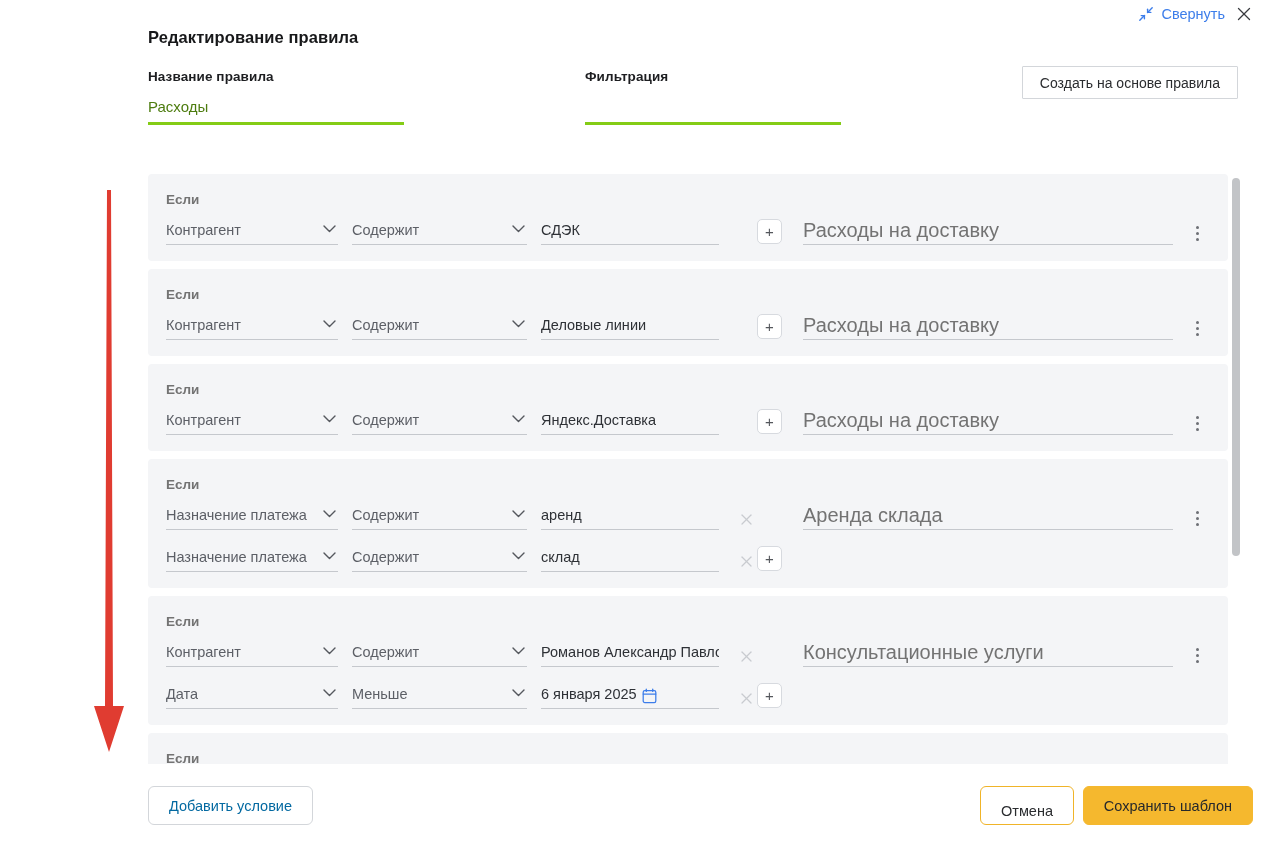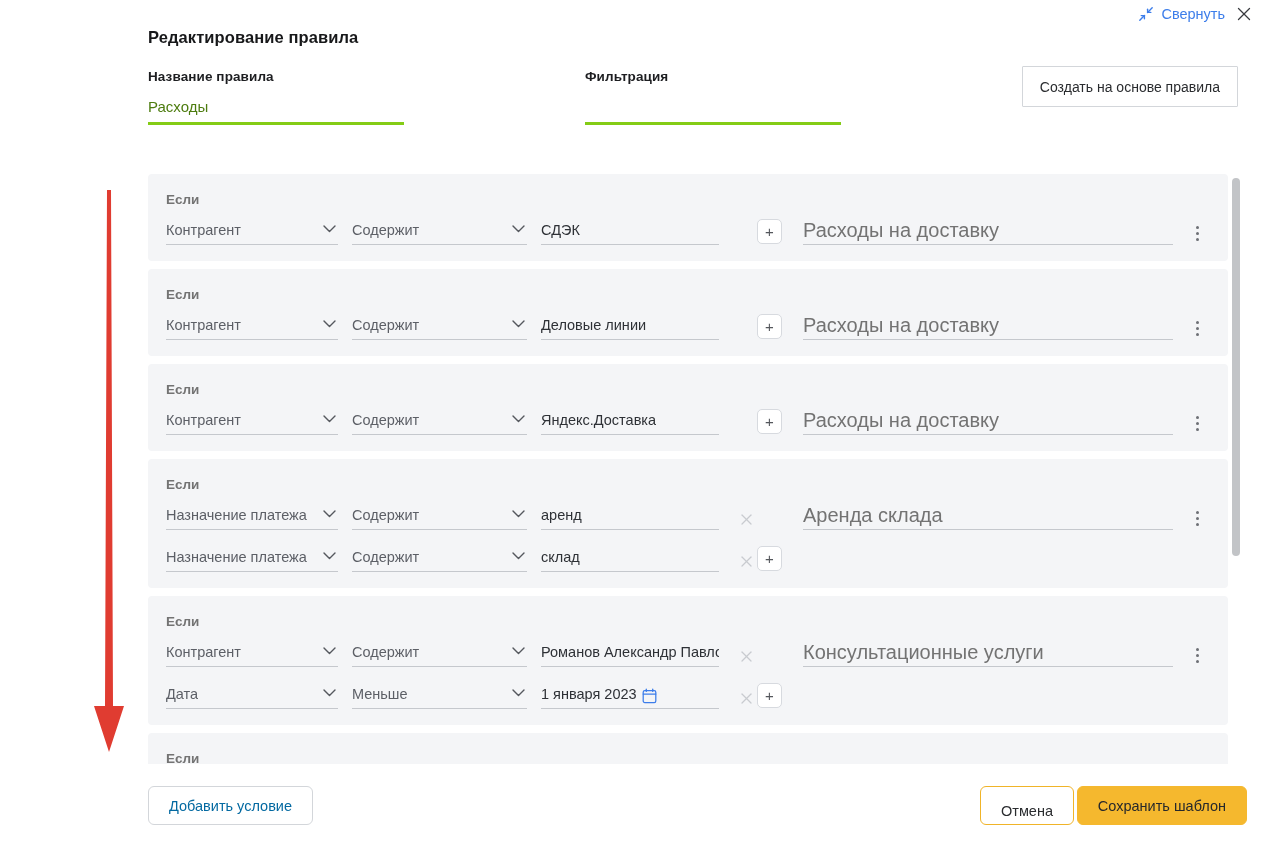--- a/index.html
+++ b/index.html
@@ -81,21 +81,21 @@
   }
   #rule-name-block { left: 148px; top: 69px; width: 256px; }
   #rule-name-block .underline-input { width: 256px; }
   #filter-block { left: 585px; top: 69px; width: 256px; }
   #filter-block .underline-input { width: 256px; }
 
   .ghost-btn {
     position: absolute;
     right: 29px;
     top: 66px;
-    height: 41px;
+    height: 33px;
     padding: 0 17px;
     background: #ffffff;
     border: 1px solid #d3d6da;
     border-radius: 1px;
     font-family: inherit;
     font-size: 14px;
     color: #2a2c2f;
     cursor: pointer;
     white-space: nowrap;
   }
@@ -305,21 +305,21 @@
   }
   #cancel-btn {
     right: 193px;
     top: 18px;
     padding: 16px 20px;
     background: #ffffff;
     border: 1px solid #f0b429;
     color: #2a2c2f;
   }
   #save-btn {
-    right: 20px;
+    right: 14px;
     top: 18px;
     padding: 4px 20px;
     background: #f5b82e;
     border: 1px solid #f5b82e;
     color: #26282b;
   }
 
   
   .annot-arrow {
     position: absolute;
@@ -583,21 +583,21 @@
                     <path d="M1 1 L6.5 6.6 L12 1"></path>
                   </svg></span>
               </div>
               <div class="sel sel-op">
                 <span class="sel-text">Меньше</span>
                 <span class="chev"><svg width="13" height="8" viewBox="0 0 13 8" fill="none" stroke="#55585e" stroke-width="1.4" stroke-linecap="round" stroke-linejoin="round">
                     <path d="M1 1 L6.5 6.6 L12 1"></path>
                   </svg></span>
               </div>
               <div class="val-wrap has-cal">
-                <span class="val-text">1 января 2023</span>
+                <span class="val-text">6 января 2025</span>
                 <span class="cal-icon"><svg width="15" height="16" viewBox="0 0 15 16" fill="none" stroke="#3c7dea" stroke-width="1.25" stroke-linecap="round" stroke-linejoin="round">
                     <rect x="1.2" y="2.6" width="12.6" height="12" rx="1.6"></rect>
                     <path d="M1.2 6 L13.8 6"></path>
                     <path d="M4.3 1.2 L4.3 3.4"></path>
                     <path d="M10.7 1.2 L10.7 3.4"></path>
                   </svg></span>
               </div>
               <div class="x-btn">
                 <svg width="11" height="11" viewBox="0 0 11 11" fill="none" stroke="#c8cbd0" stroke-width="1.3" stroke-linecap="round">
                   <path d="M1 1 L10 10"></path>

